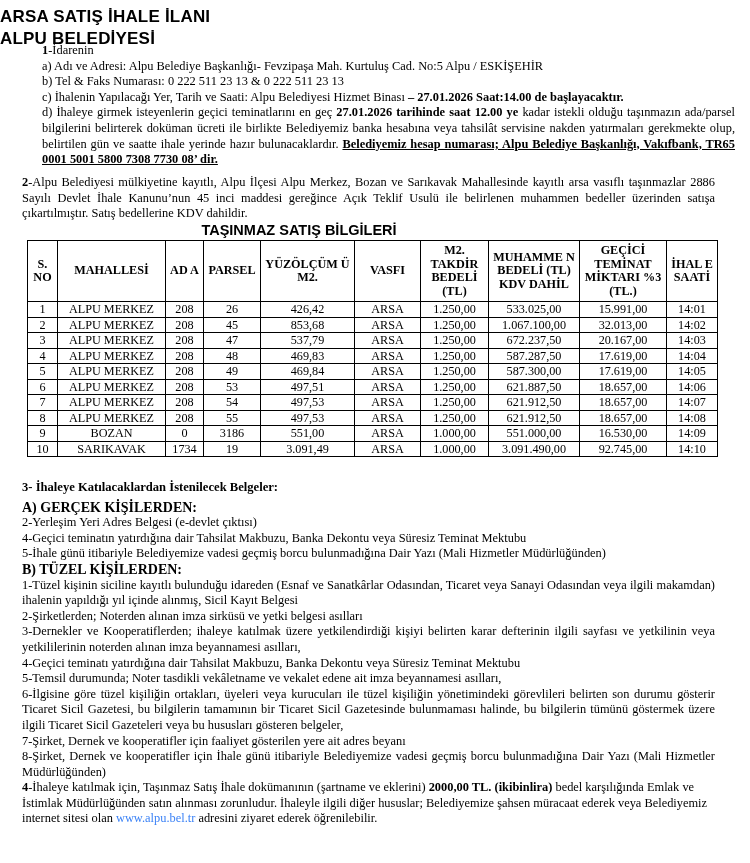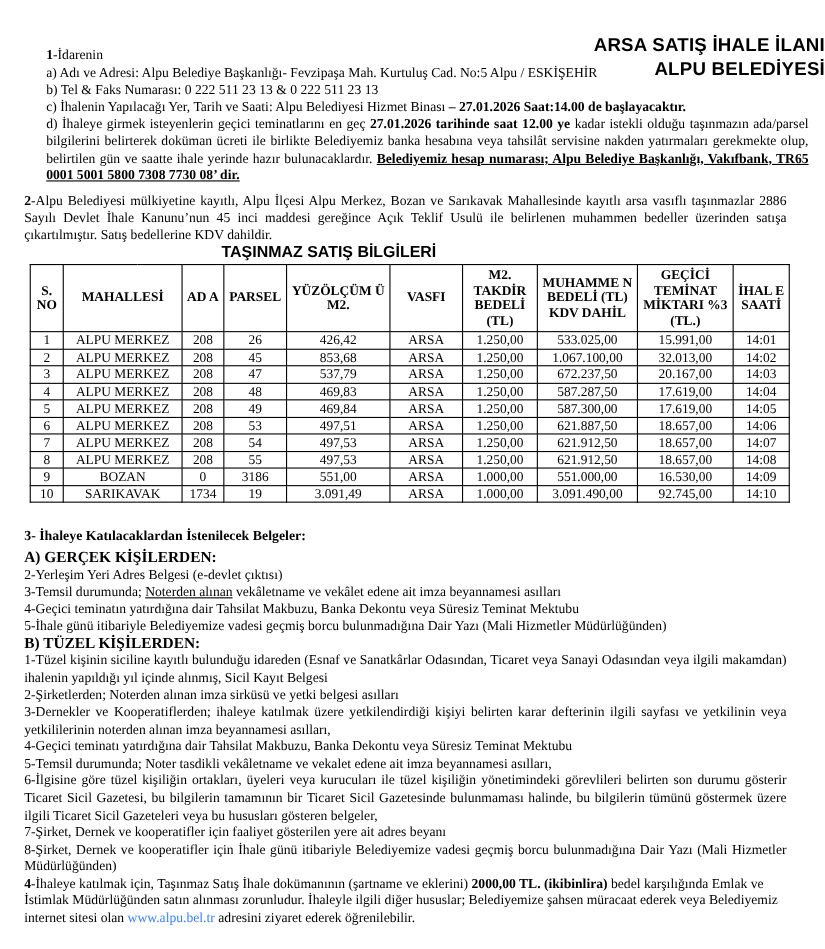--- a/index.html
+++ b/index.html
@@ -1,20 +1,20 @@
 <!DOCTYPE html>
 <html><head>
 <meta charset="utf-8">
 <style>
   html, body { margin:0; padding:0; background:#fff; }
   body { width:750px; height:863px; overflow:hidden; position:relative; color:#000;
          font-family:"Liberation Serif", serif; font-size:12.4px; line-height:15.6px; }
   .page { position:absolute; left:0; top:0; width:750px; }
-  .title { font-family:"Liberation Sans", sans-serif; font-weight:bold; text-align:right;
-           font-size:17px; line-height:22px; letter-spacing:0.2px;margin-top:24px; }
+  .title { font-family:"Liberation Sans", sans-serif; font-weight:bold; text-align:left;
+           font-size:17px; line-height:22px; letter-spacing:0.2px; }
   .t1 { position:absolute; top:6px; left:0; width:750px; }
   .t2 { position:absolute; top:28px; left:0; width:750px; }
   .blk { position:absolute; left:22px; width:693px; }
   .just { text-align:justify; text-align-last:left; }
   .b { font-weight:bold; }
   .u { text-decoration:underline; }
   .bu { font-weight:bold; text-decoration:underline; }
   .sec-title { font-family:"Liberation Sans", sans-serif; font-weight:bold; font-size:14.5px;
                text-align:center; position:absolute; top:221px; left:0; width:598px; line-height:18px; }
   table.grid { position:absolute; left:27px; top:240px; border-collapse:collapse; table-layout:fixed; }
@@ -193,21 +193,20 @@
           <td>92.745,00</td>
           <td>14:10</td>
         </tr>
       </tbody>
   </table>
 
   <div class="blk" style="top:480px;">
     <div class="h3">3- İhaleye Katılacaklardan İstenilecek Belgeler:</div>
     <div class="ha" style="margin-top:4px;">A) GERÇEK KİŞİLERDEN:</div>
     <div>2-Yerleşim Yeri Adres Belgesi (e-devlet çıktısı)</div>
-    <div><span>3-Temsil durumunda; </span><span class="u">Noterden alınan</span><span> vekâletname ve vekâlet edene ait imza beyannamesi asılları</span></div>
     <div>4-Geçici teminatın yatırdığına dair Tahsilat Makbuzu, Banka Dekontu veya Süresiz Teminat Mektubu</div>
     <div>5-İhale günü itibariyle Belediyemize vadesi geçmiş borcu bulunmadığına Dair Yazı (Mali Hizmetler Müdürlüğünden)</div>
     <div class="ha">B) TÜZEL KİŞİLERDEN:</div>
     <div class="just">1-Tüzel kişinin siciline kayıtlı bulunduğu idareden (Esnaf ve Sanatkârlar Odasından, Ticaret veya Sanayi Odasından veya ilgili makamdan) ihalenin yapıldığı yıl içinde alınmış, Sicil Kayıt Belgesi</div>
     <div class="just">2-Şirketlerden; Noterden alınan imza sirküsü ve yetki belgesi asılları</div>
     <div class="just">3-Dernekler ve Kooperatiflerden; ihaleye katılmak üzere yetkilendirdiği kişiyi belirten karar defterinin ilgili sayfası ve yetkilinin veya yetkililerinin noterden alınan imza beyannamesi asılları,</div>
     <div class="just">4-Geçici teminatı yatırdığına dair Tahsilat Makbuzu, Banka Dekontu veya Süresiz Teminat Mektubu</div>
     <div class="just">5-Temsil durumunda; Noter tasdikli vekâletname ve vekalet edene ait imza beyannamesi asılları,</div>
     <div class="just">6-İlgisine göre tüzel kişiliğin ortakları, üyeleri veya kurucuları ile tüzel kişiliğin yönetimindeki görevlileri belirten son durumu gösterir Ticaret Sicil Gazetesi, bu bilgilerin tamamının bir Ticaret Sicil Gazetesinde bulunmaması halinde, bu bilgilerin tümünü göstermek üzere ilgili Ticaret Sicil Gazeteleri veya bu hususları gösteren belgeler,</div>
     <div class="just">7-Şirket, Dernek ve kooperatifler için faaliyet gösterilen yere ait adres beyanı</div>

